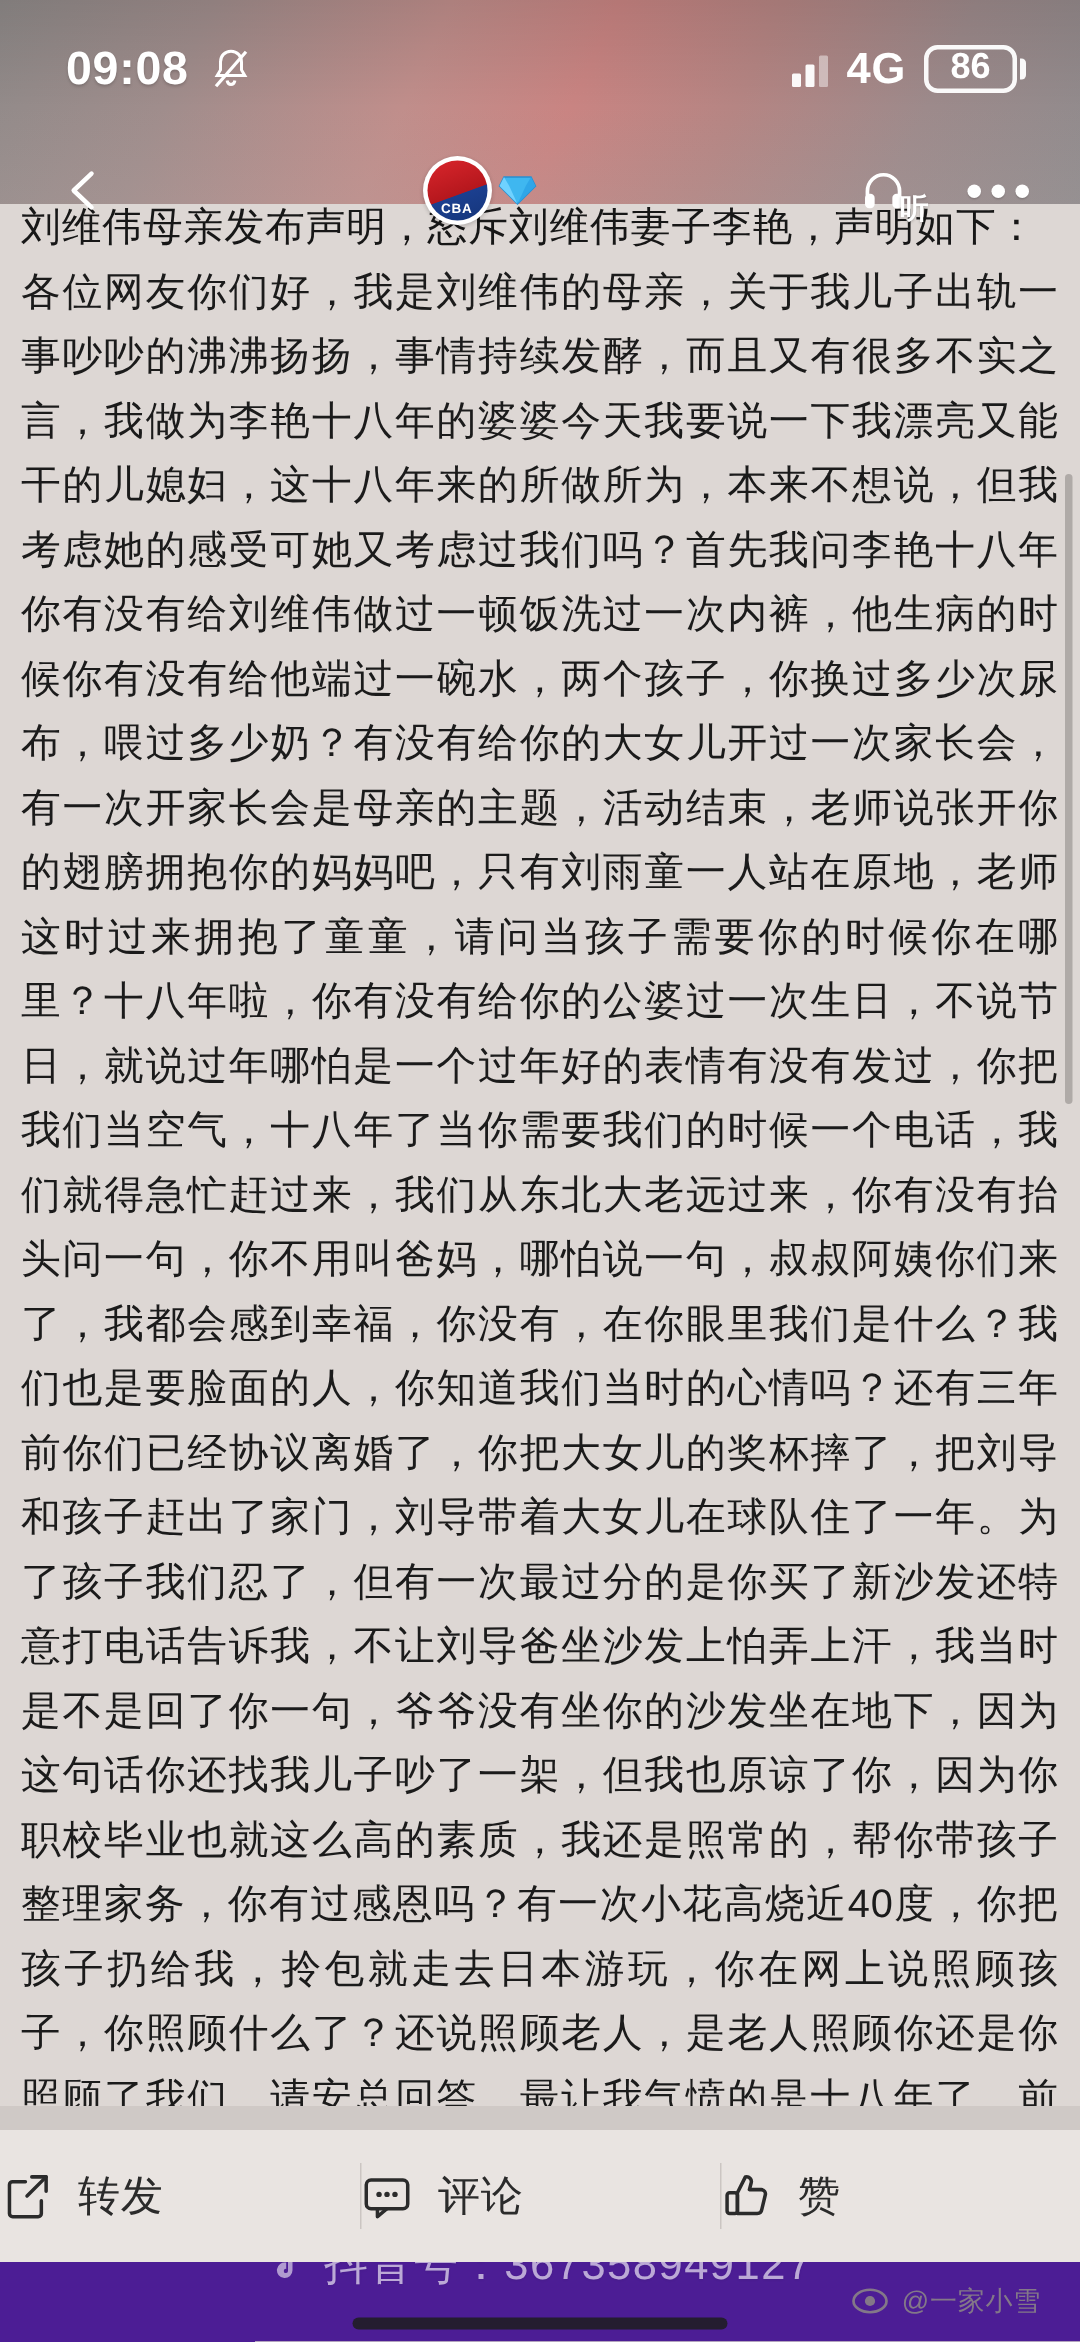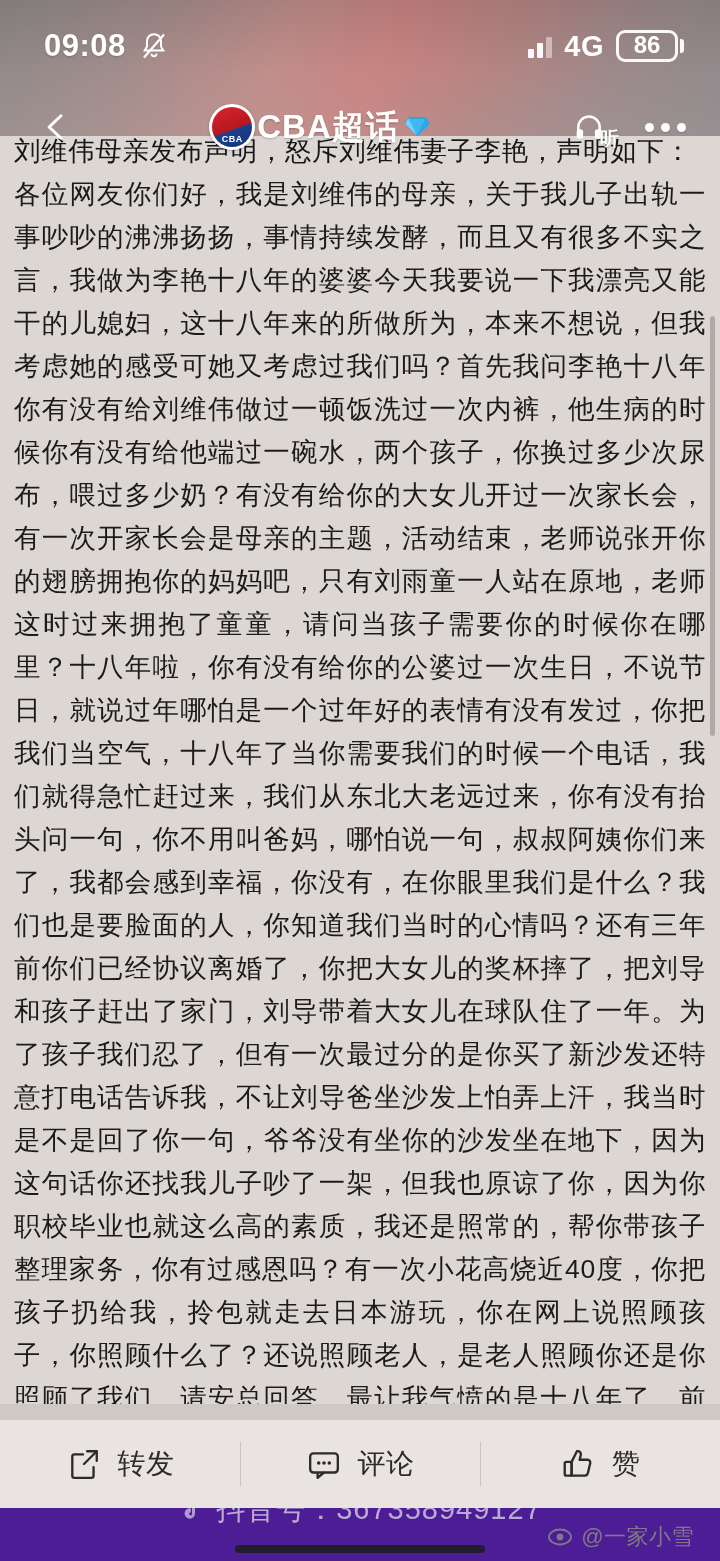--- a/index.html
+++ b/index.html
@@ -256,21 +256,21 @@
     height: 88px;
     background: #e9e4e1;
     display: flex;
     align-items: center;
     z-index: 6;
   }
   .action-item {
     flex: 1;
     display: flex;
     align-items: center;
-    justify-content: center;
+    justify-content: flex-start;
     gap: 16px;
     height: 100%;
     position: relative;
   }
   .action-item + .action-item::before {
     content: "";
     position: absolute;
     left: 0;
     top: 22px;
     height: 44px;
@@ -326,21 +326,21 @@
     top: 14px;
     display: flex;
     align-items: center;
     gap: 8px;
     opacity: 0.85;
   }
   .weibo-eye {
     width: 26px; height: 22px;
   }
   .watermark-handle {
-    font-size: 22px;
+    font-size: 18px;
     color: #8d8886;
     letter-spacing: 0.5px;
   }
   .home-indicator {
     position: absolute;
     left: 50%;
     transform: translateX(-50%);
     bottom: 8px;
     width: 250px;
     height: 8px;
@@ -386,21 +386,20 @@
     <svg viewBox="0 0 24 24" width="30" height="30">
       <path d="M16 3 L6.5 12 L16 21" fill="none" stroke="#ffffff" stroke-width="2.4" stroke-linecap="round" stroke-linejoin="round"></path>
     </svg>
   </div>
   <div class="nav-center">
     <span class="cba-logo">
       <span class="cba-logo-inner">
         <span>CBA</span>
       </span>
     </span>
-    <span class="nav-title">CBA超话</span>
     <span class="gem-icon">
       <svg viewBox="0 0 30 24" width="30" height="24">
         <path d="M6 3 H24 L27 9 L15 21 L3 9 Z" fill="#3fb7f0" stroke="#2a8fd0" stroke-width="1"></path>
         <path d="M6 3 L9.5 9 L15 21 L3 9 Z" fill="#6fd2ff"></path>
         <path d="M24 3 L20.5 9 L15 21 L27 9 Z" fill="#2fa6e8"></path>
       </svg>
     </span>
   </div>
   <div class="nav-right">
     <span class="listen-icon">

